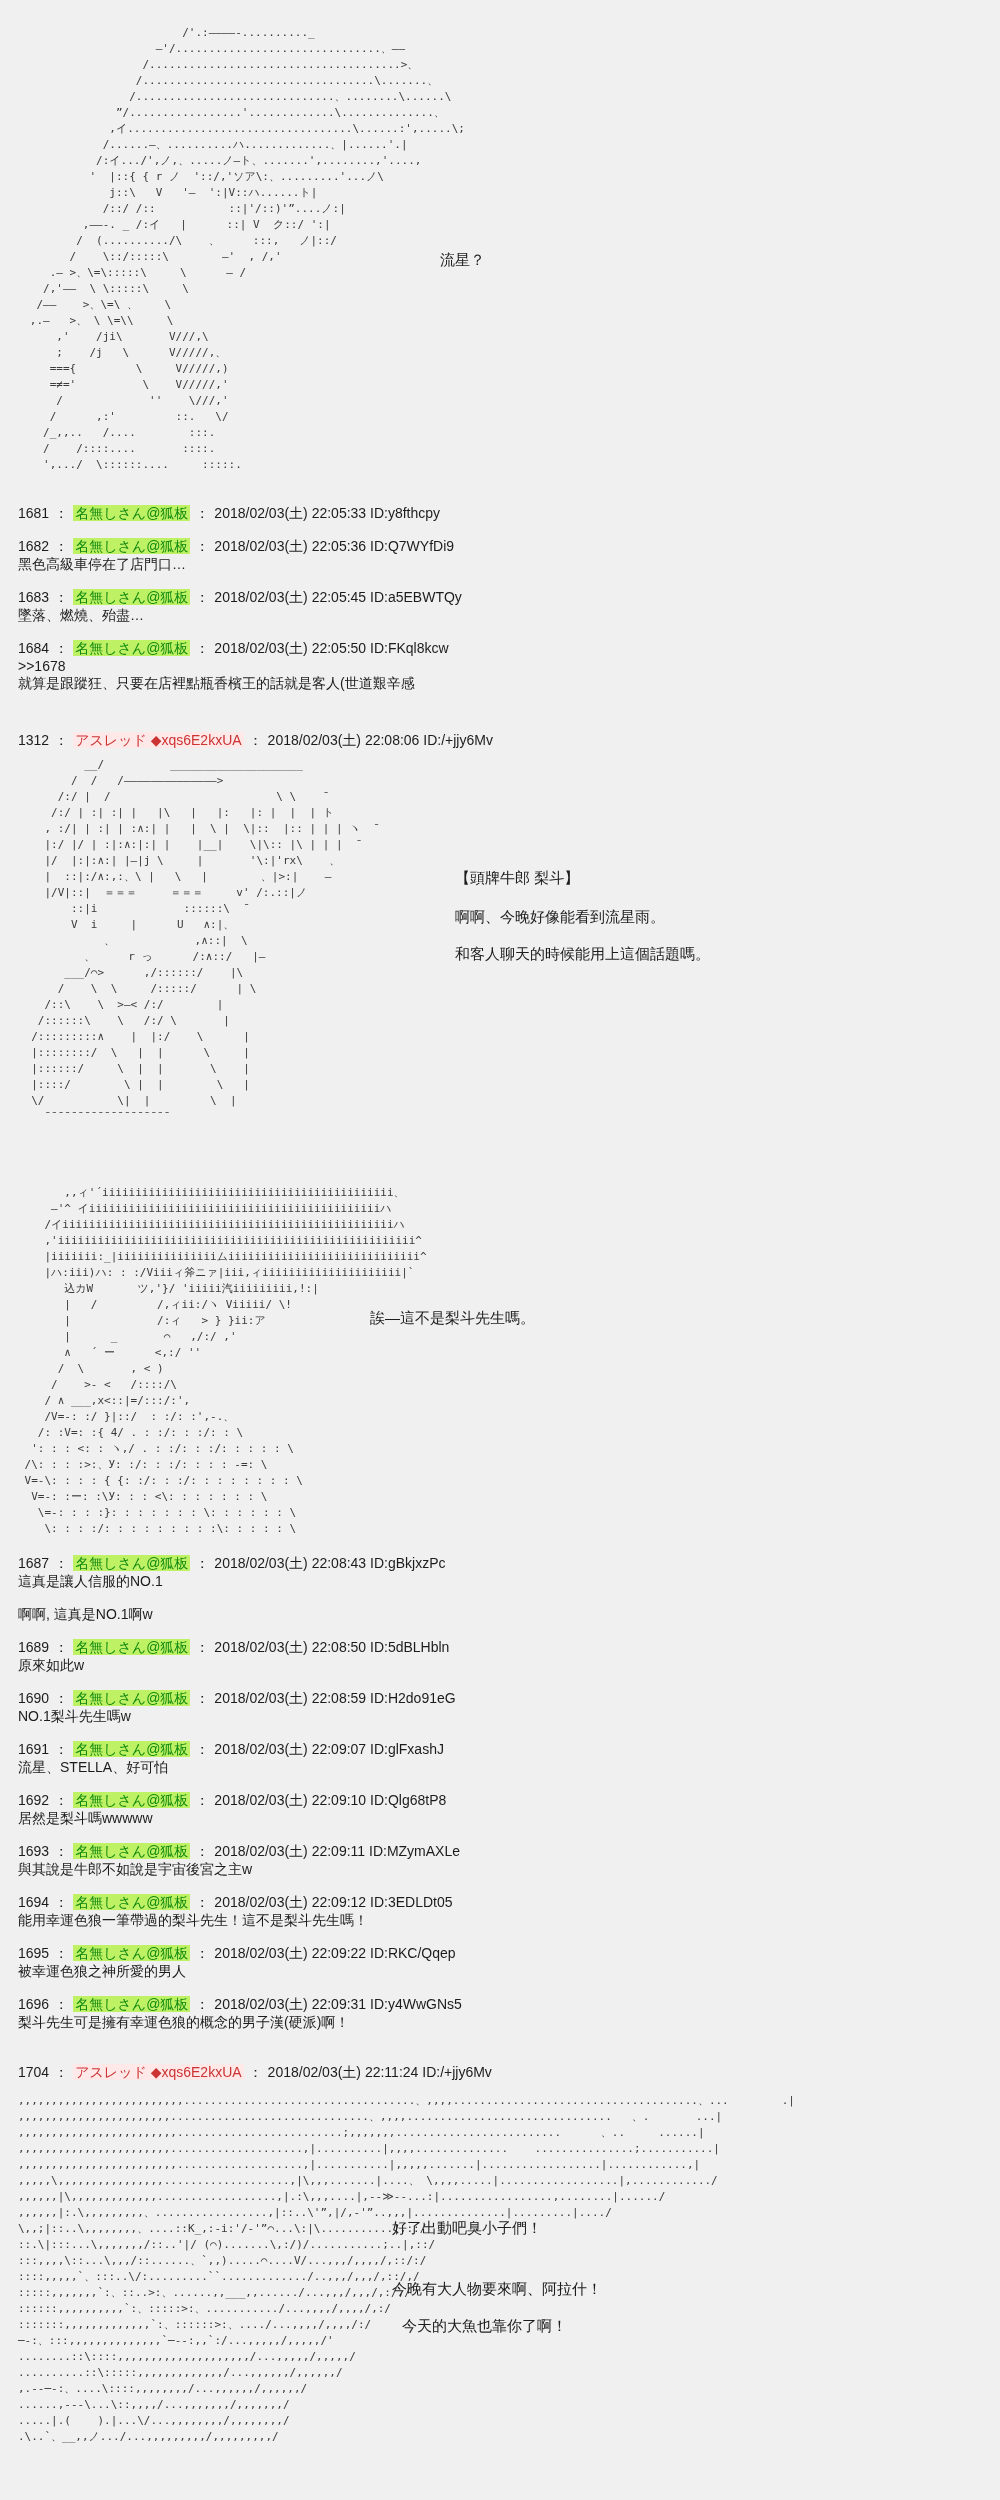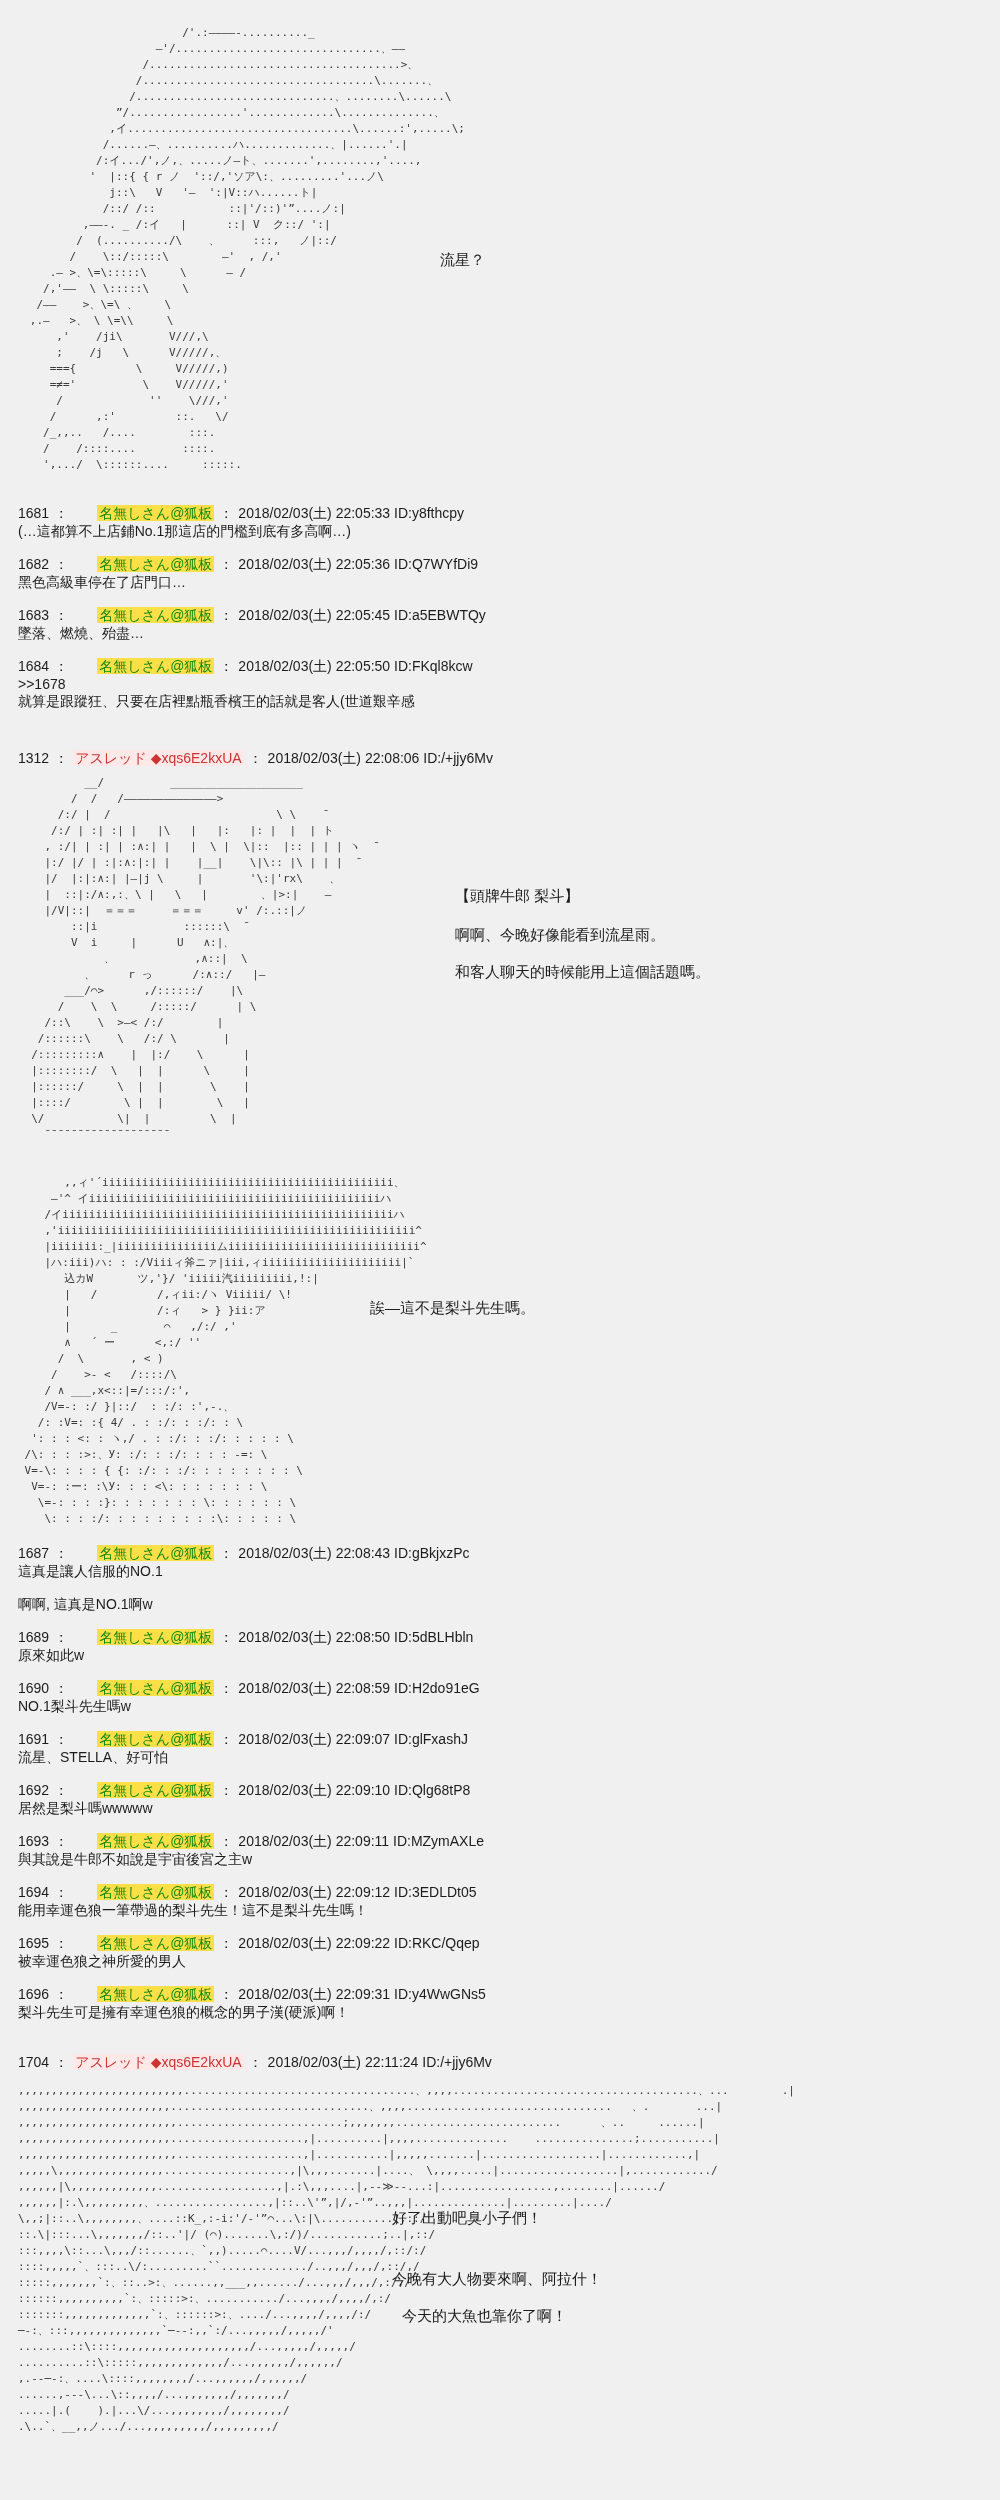--- a/index.html
+++ b/index.html
@@ -19,30 +19,30 @@
   .aa-block { position:relative; }
   .aa-top { margin:25px 0 0 10px; }
   .aa-caption {
     position:absolute; font-size:15px; color:#1c1c1c; white-space:nowrap;
   }
 
   .post { margin:16px 0 16px 18px; font-size:14px; line-height:17px; }
   .post-header { white-space:nowrap; }
   .sep { margin:0 5px; }
   .name { padding:0 2px; }
-  .name.green { color:#118811; background:#fde047;margin-left:24px; }
+  .name.green { color:#118811; background:#bef264; }
   .name.red   { color:#cc3333; background:#ffe8e8; }
   .post-body { white-space:pre-wrap; margin-top:1px; }
 
   .mt32 { margin-top:32px; }
   .mt40 { margin-top:40px; }
   .mt35 { margin-top:33px; }
   .mt18 { margin-top:18px; }
   .aa-in-post-1 { margin-top:8px; }
-  .aa-in-post-2 { margin-top:32px; }
+  .aa-in-post-2 { margin-top:60px; }
   .aa-in-post-3 { margin-top:12px; }
 </style>
 </head>
 <body>
 
 <div class="page">
 
   <div class="aa-block aa-top">
     <pre class="aa">                          /'.:――――-.........._
                       ―'/...............................、――
@@ -72,21 +72,20 @@
      /_,,..   /....        :::.
      /    /::::....       ::::.
      ',.../  \::::::....     :::::.</pre>
     <div class="aa-caption" style="left:430px; top:226px;">流星？</div>
   </div>
 
   <div class="post mt32">
     <div class="post-header">
       <span>1681</span><span class="sep">：</span><span class="name green">名無しさん@狐板</span><span class="sep">：</span><span>2018/02/03(土) 22:05:33 ID:y8fthcpy</span>
     </div>
-    <div class="post-body">(…這都算不上店鋪No.1那這店的門檻到底有多高啊…)</div>
   </div>
 
   <div class="post">
     <div class="post-header">
       <span>1682</span><span class="sep">：</span><span class="name green">名無しさん@狐板</span><span class="sep">：</span><span>2018/02/03(土) 22:05:36 ID:Q7WYfDi9</span>
     </div>
     <div class="post-body">黑色高級車停在了店門口…</div>
   </div>
 
   <div class="post">

